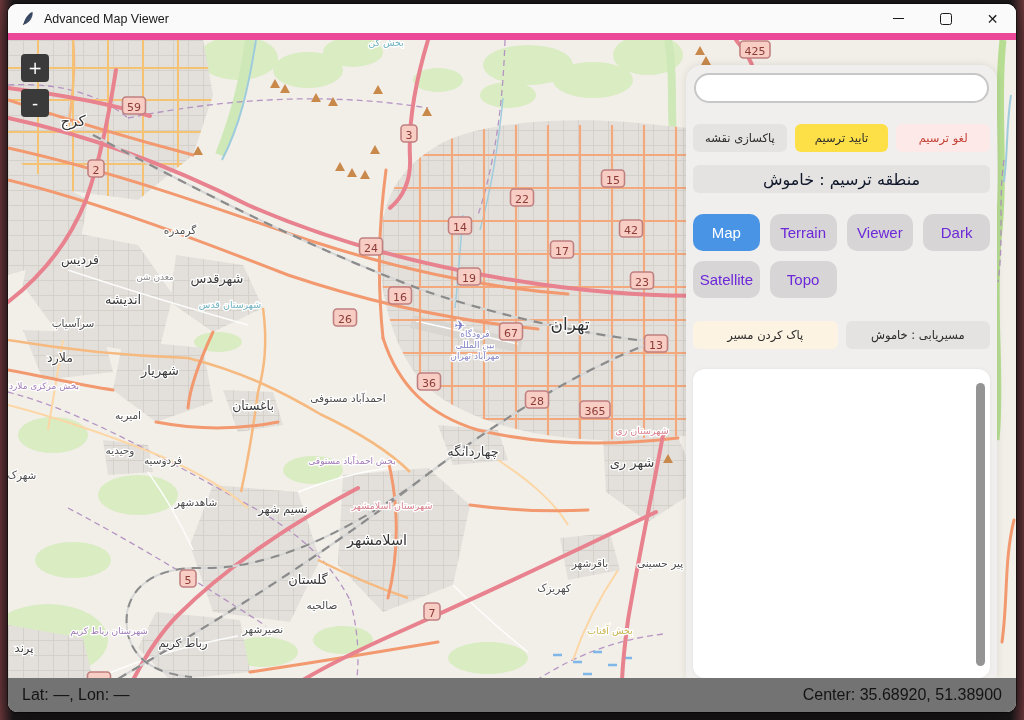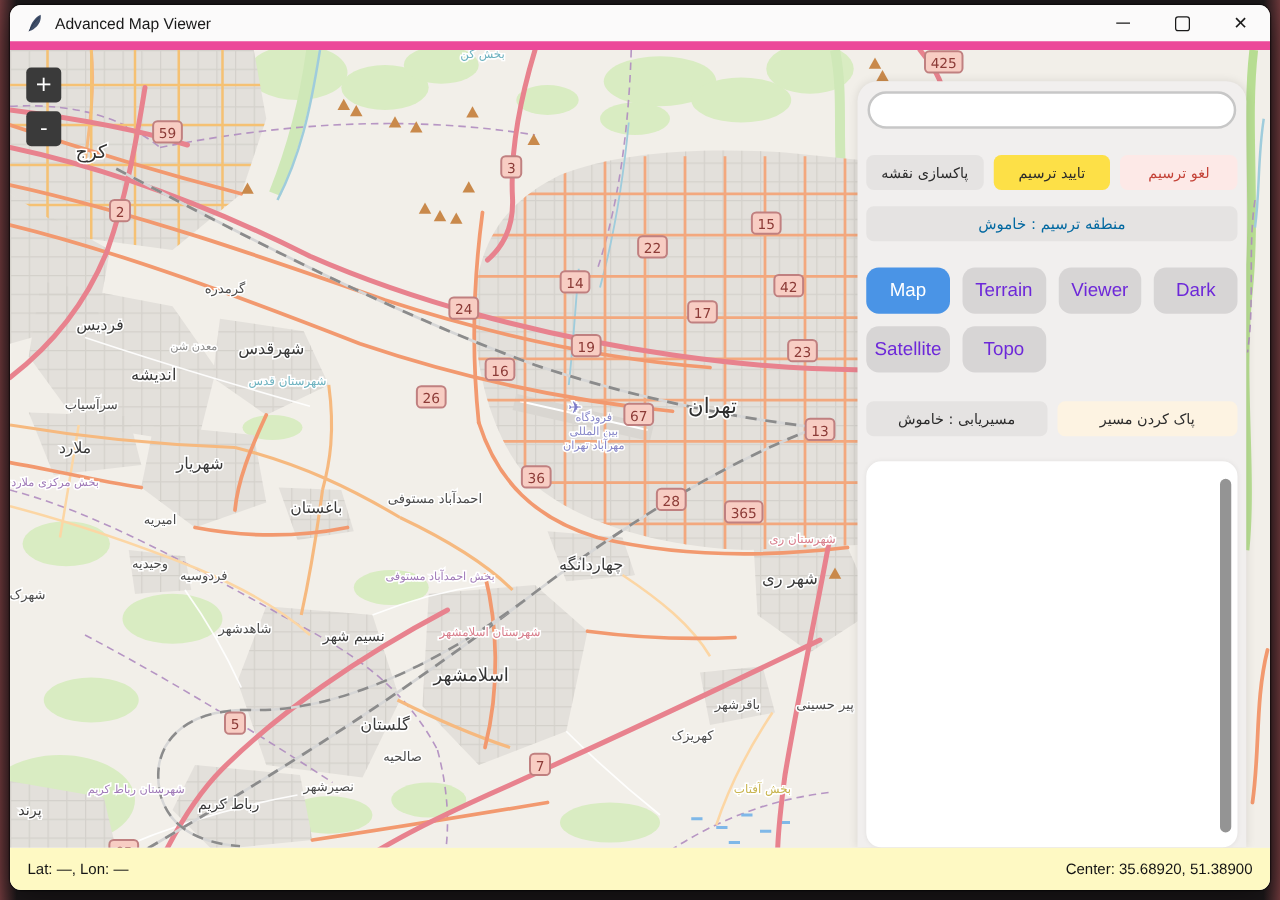--- a/index.html
+++ b/index.html
@@ -33,36 +33,36 @@
   .search{height:26px;border:2px solid #c7c7c7;border-radius:15px;background:#fff;margin:0 1px 21px;
           outline:none;padding:0 10px;font-size:13px;font-family:"DejaVu Sans",sans-serif;}
   .row{display:flex;gap:8px;}
   .sbtn{flex:1;height:28px;border:none;border-radius:6px;font-family:"DejaVu Sans",sans-serif;
         font-size:11.5px;color:#2b2b2b;cursor:pointer;padding:0;}
   .sbtn.gray{background:#e5e3e2;}
   .sbtn.blue{background:#fde047;}
   .sbtn.redlite{background:#fde9e7;color:#c44237;}
   .status-pill{height:28px;background:#e5e3e2;border-radius:6px;margin-top:13px;display:flex;
                align-items:center;justify-content:center;font-family:"DejaVu Sans",sans-serif;
-               font-size:12px;color:#0369a1;}
+               font-size:16px;color:#0f172a;}
   .stylegrid{display:grid;grid-template-columns:1fr 1fr 1fr 1fr;gap:10px;margin-top:21px;}
   .stylebtn{height:37px;border:none;border-radius:10px;background:#d7d5d5;font-size:15px;color:#6d28d9;
             font-family:"Liberation Sans",sans-serif;cursor:pointer;}
   .stylebtn.active{background:#4a94e6;color:#ffffff;}
   .routing-row{margin-top:23px;}
   .rbtn{flex:1;height:28px;border:none;border-radius:6px;font-family:"DejaVu Sans",sans-serif;
         font-size:11.5px;color:#2b2b2b;cursor:pointer;padding:0;}
   .rbtn.gray{background:#e5e3e2;}
   .rbtn.cream{background:#fdf3e2;}
   .list-panel{margin-top:20px;background:#ffffff;border-radius:12px;flex:1;position:relative;
               box-shadow:0 0 4px rgba(0,0,0,.06);}
   .thumb{position:absolute;right:5px;top:14px;bottom:12px;width:9px;background:#949494;border-radius:4.5px;cursor:pointer;}
   
-  .statusbar{flex:0 0 34px;background:#fef9c3;display:flex;align-items:center;
-             justify-content:space-between;padding:0 14px;font-size:12px;color:#141414;}
+  .statusbar{flex:0 0 34px;background:#737373;display:flex;align-items:center;
+             justify-content:space-between;padding:0 14px;font-size:16px;color:#141414;}
 </style>
 </head>
 <body>
 
 <div class="window">
 
   <div class="titlebar">
     <span class="app-icon">
       <svg width="14" height="15" viewBox="0 0 14 15">
         <path d="M2.5,13.5 C3.5,7.5 7.5,2.5 11.5,0.8 C12.2,4.5 10.5,9.5 5.5,12.5 C4.5,13.1 3.3,13.5 2.5,13.5 Z" fill="#3e4d68"></path>
@@ -402,22 +402,22 @@
       <div class="status-pill" dir="rtl">منطقه ترسیم : خاموش</div>
       <div class="stylegrid">
         <button class="stylebtn active">Map</button>
         <button class="stylebtn">Terrain</button>
         <button class="stylebtn">Viewer</button>
         <button class="stylebtn">Dark</button>
         <button class="stylebtn">Satellite</button>
         <button class="stylebtn">Topo</button>
       </div>
       <div class="row routing-row">
+        <button class="rbtn cream" dir="rtl">پاک کردن مسیر</button>
         <button class="rbtn gray" dir="rtl">مسیریابی : خاموش</button>
-        <button class="rbtn cream" dir="rtl">پاک کردن مسیر</button>
       </div>
       <div class="list-panel">
         <div class="thumb"></div>
       </div>
     </aside>
   </div>
 
   <div class="statusbar">
     <span>Lat: —, Lon: —</span>
     <span>Center: 35.68920, 51.38900</span>

